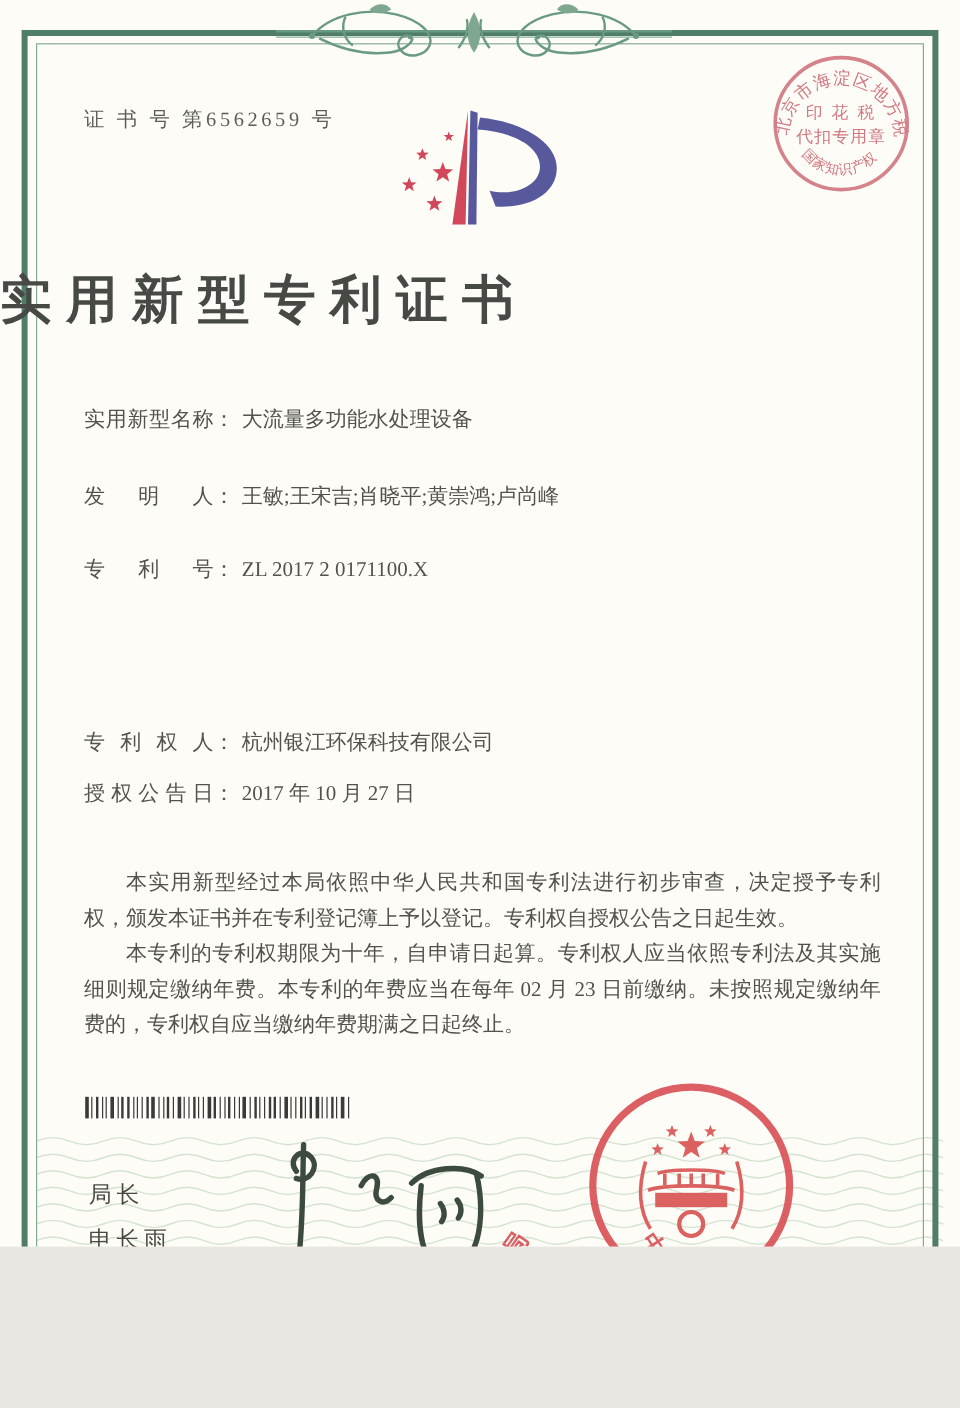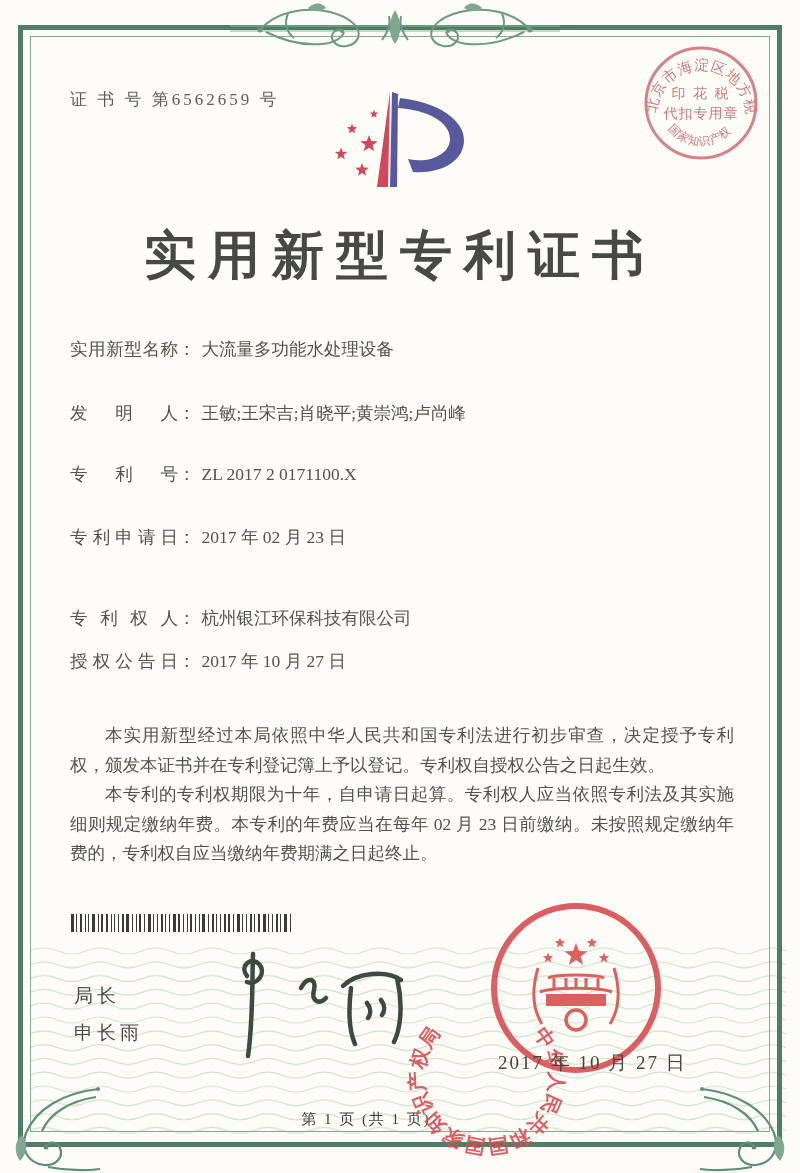--- a/index.html
+++ b/index.html
@@ -1,30 +1,30 @@
 <!DOCTYPE html>
 <html><head>
 <meta charset="utf-8">
 <style>
   html,body{margin:0;padding:0;background:#e9e7e1;}
   .canvas{
-    position:relative;width:800px;height:1173px;margin:0 auto;
+    position:relative;width:800px;height:1039px;margin:0 auto;
     background:#fdfcf7;overflow:hidden;
     font-family:"Liberation Serif", serif;color:#52524c;
   }
   
   .frame-outer{position:absolute;left:18px;top:25px;width:754px;height:1112px;
     border:5px solid #4f7d67;}
   .frame-inner{position:absolute;left:30px;top:36px;width:738px;height:1094px;
     border:1.5px solid #86ab95;}
   svg{position:absolute;overflow:visible;}
   
   .certno{position:absolute;left:70px;top:88px;font-size:17px;letter-spacing:3px;color:#5e5e58;}
-  .title{position:absolute;left:0;top:221px;width:800px;text-align:center;
-    font-size:52px;font-weight:bold;letter-spacing:12px;color:#474a44;}
+  .title{position:absolute;left:0;top:221px;width:800px;text-align:left;
+    font-size:43px;font-weight:bold;letter-spacing:12px;color:#474a44;}
   .frow{position:absolute;left:70px;font-size:17.5px;color:#53534d;white-space:nowrap;}
   .flabel{display:inline-block;width:108px;text-align:justify;text-align-last:justify;vertical-align:bottom;}
   .fcolon{margin-right:6px;}
   .paras{position:absolute;left:70px;top:721px;width:664px;font-size:17.5px;
     line-height:29.5px;text-align:justify;color:#53534d;}
   .paras p{margin:0;text-indent:2em;}
   .officer-title{position:absolute;left:74px;top:983px;font-size:19px;letter-spacing:4px;color:#4a4a44;}
   .officer-name{position:absolute;left:74px;top:1020px;font-size:19px;letter-spacing:4px;color:#4a4a44;text-align:right;}
   .seal-date{position:absolute;left:498px;top:1050px;font-size:19px;letter-spacing:2px;color:#44443c;z-index:6;}
   .footer{position:absolute;left:286px;top:1110px;width:160px;text-align:center;
@@ -133,23 +133,20 @@
   <div class="title">实用新型专利证书</div>
 
   <div class="frow" style="top:401px">
     <span class="flabel">发明人</span><span class="fcolon">：</span><span>王敏;王宋吉;肖晓平;黄崇鸿;卢尚峰</span>
   </div>
   <div class="frow" style="top:337px">
     <span class="flabel">实用新型名称</span><span class="fcolon">：</span><span>大流量多功能水处理设备</span>
   </div>
   <div class="frow" style="top:462px">
     <span class="flabel">专利号</span><span class="fcolon">：</span><span>ZL 2017 2 0171100.X</span>
-  </div>
-  <div class="frow" style="top:525px">
-    <span class="flabel">专利申请日</span><span class="fcolon">：</span><span>2017 年 02 月 23 日</span>
   </div>
   <div class="frow" style="top:606px">
     <span class="flabel">专利权人</span><span class="fcolon">：</span><span>杭州银江环保科技有限公司</span>
   </div>
   <div class="frow" style="top:649px">
     <span class="flabel">授权公告日</span><span class="fcolon">：</span><span>2017 年 10 月 27 日</span>
   </div>
 
   <div class="paras">
     <p>本实用新型经过本局依照中华人民共和国专利法进行初步审查，决定授予专利权，颁发本证书并在专利登记簿上予以登记。专利权自授权公告之日起生效。</p>

